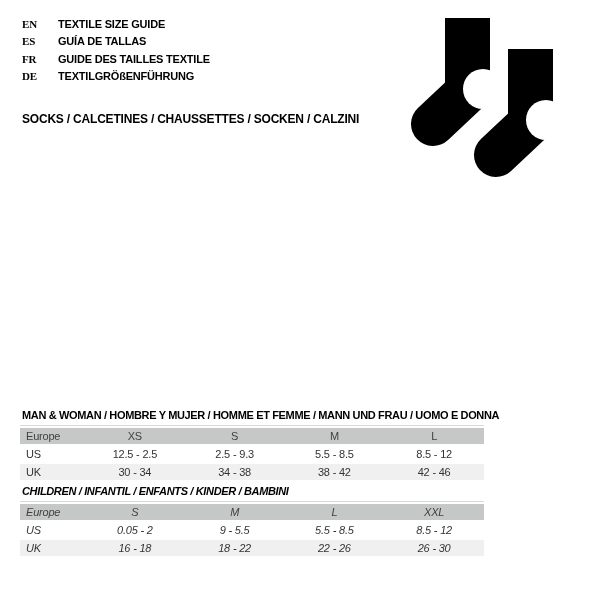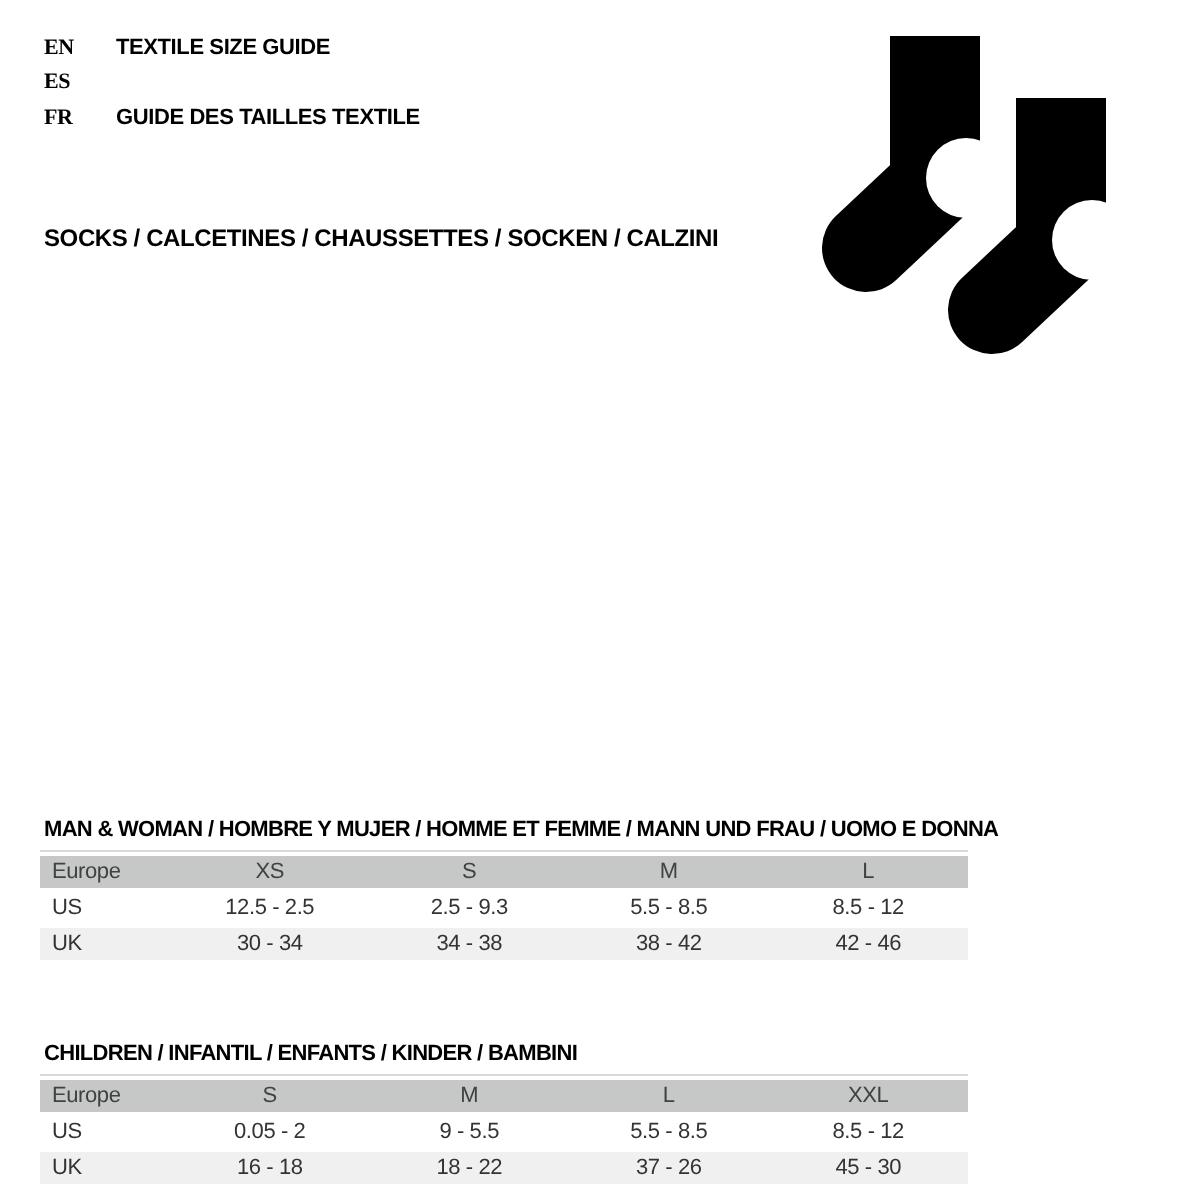--- a/index.html
+++ b/index.html
@@ -31,21 +31,21 @@
   .socks-line{position:absolute;left:22px;top:112px;
     font-weight:bold;font-size:12px;line-height:14px;letter-spacing:-0.2px;
     color:var(--heading);white-space:nowrap;}
 
   
   .socks-svg{position:absolute;left:405px;top:8px;width:160px;height:180px;color:var(--icon-color);}
 
   
   .table-block{position:absolute;left:20px;width:464px;}
   .table-block.t1{top:409px;}
-  .table-block.t2{top:521px;}
+  .table-block.t2{top:485px;font-style:italic;}
   .table-title{
     font-weight:bold;font-size:11px;line-height:12px;letter-spacing:-0.35px;
     color:var(--heading);white-space:nowrap;margin:0 0 4px 2px;
   }
   .size-table-wrap{border-top:1px solid var(--table-border);padding-top:2px;}
   table.size-table{width:464px;border-collapse:separate;border-spacing:0;table-layout:fixed;}
   table.size-table col.region-col{width:65px;}
   table.size-table th{
     background:var(--header-bg);height:16px;font-weight:normal;
     font-size:11px;letter-spacing:-0.2px;color:var(--header-text);
@@ -65,24 +65,29 @@
 
 <div class="page">
 
   <div class="lang-list">
     <div class="lang-row">
       <span class="lang-code">EN</span>
       <span class="lang-label">TEXTILE SIZE GUIDE</span>
     </div>
     <div class="lang-row">
       <span class="lang-code">ES</span>
+      <span class="lang-label">GUÍA DE TALLAS</span>
     </div>
     <div class="lang-row">
       <span class="lang-code">FR</span>
       <span class="lang-label">GUIDE DES TAILLES TEXTILE</span>
+    </div>
+    <div class="lang-row">
+      <span class="lang-code">DE</span>
+      <span class="lang-label">TEXTILGRÖßENFÜHRUNG</span>
     </div>
   </div>
 
   <div class="socks-line">SOCKS / CALCETINES / CHAUSSETTES / SOCKEN / CALZINI</div>
 
   <svg class="socks-svg" viewBox="0 0 160 180" xmlns="http://www.w3.org/2000/svg" aria-hidden="true">
 
     <g>
       <rect x="40" y="10" width="45" height="72" fill="currentColor"></rect>
       <line x1="61" y1="85" x2="28" y2="116" stroke="currentColor" stroke-width="44" stroke-linecap="round"></line>
@@ -161,21 +166,21 @@
             <td class="region">US</td>
             <td>0.05 - 2</td>
             <td>9 - 5.5</td>
             <td>5.5 - 8.5</td>
             <td>8.5 - 12</td>
           </tr>
           <tr class="row-alt">
             <td class="region">UK</td>
             <td>16 - 18</td>
             <td>18 - 22</td>
-            <td>37 - 26</td>
-            <td>45 - 30</td>
+            <td>22 - 26</td>
+            <td>26 - 30</td>
           </tr>
         </tbody>
       </table>
     </div>
   </div>
 
 </div>
 
 </body></html>

